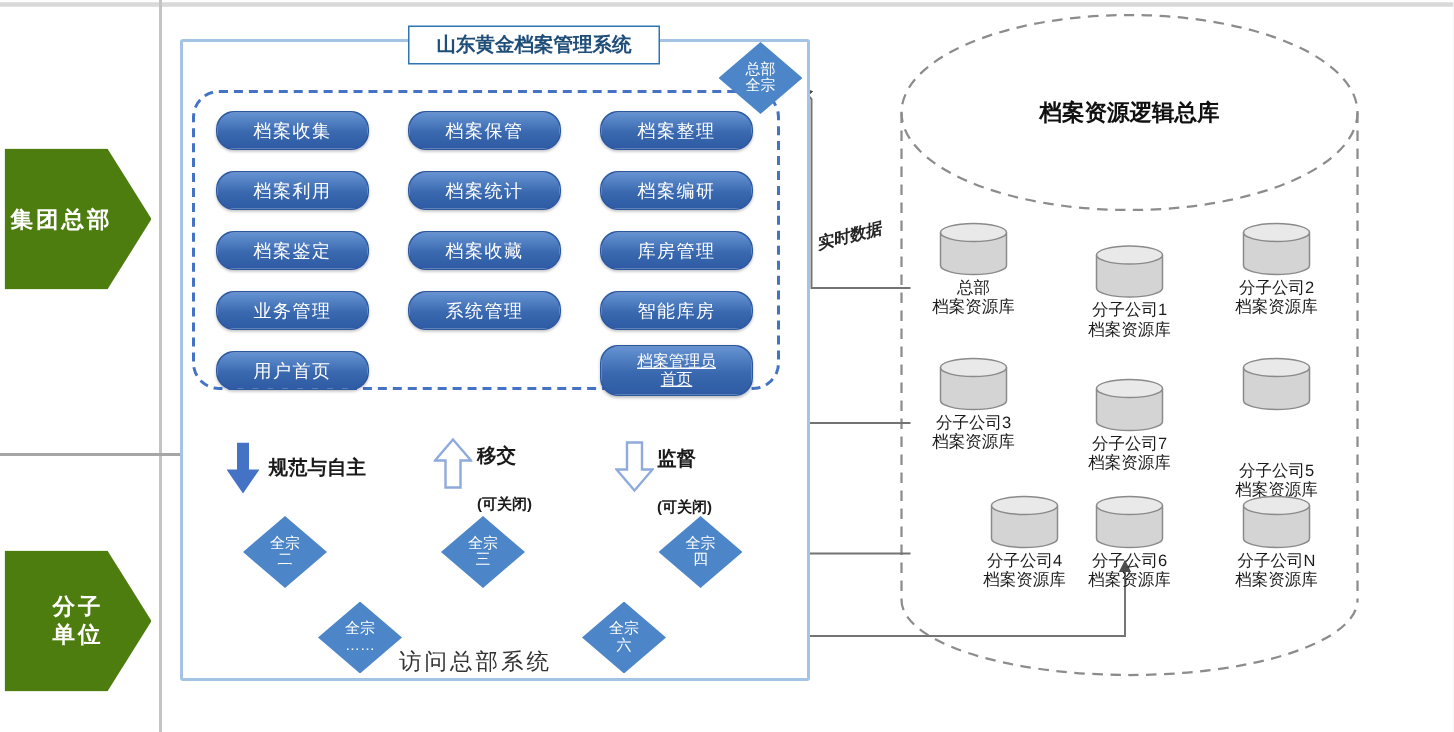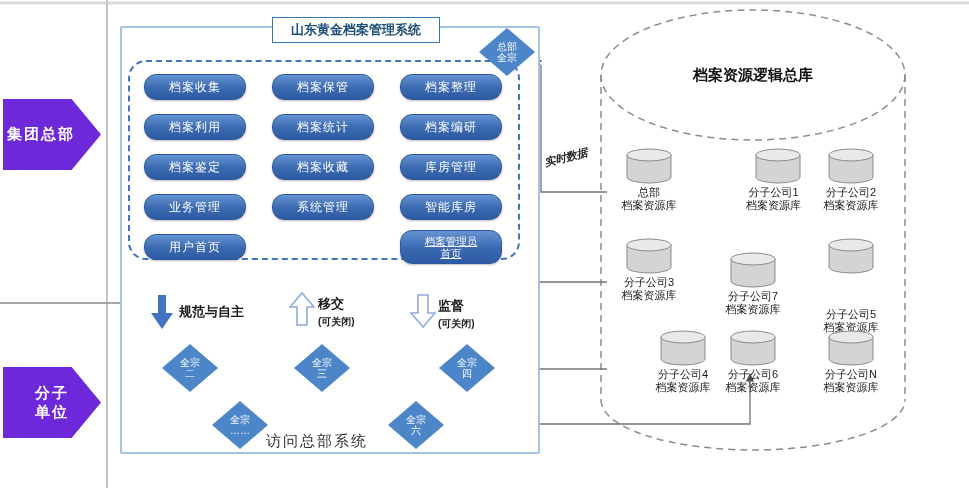--- a/index.html
+++ b/index.html
@@ -3,21 +3,21 @@
 <meta charset="utf-8">
 <style>
   html,body{margin:0;padding:0;background:#f2f2f2;}
   .canvas{position:relative;width:969px;height:488px;background:#ffffff;overflow:hidden;
     font-family:"Liberation Sans","DejaVu Sans",sans-serif;}
   .overlay{position:absolute;left:0;top:0;z-index:1;pointer-events:none;}
   .el{position:absolute;z-index:2;}
   .pre{white-space:pre-line;}
 
   
-  .side-arrow{width:98px;height:71px;background:#6d28d9;
+  .side-arrow{width:98px;height:94px;background:#4d7c0f;
     clip-path:polygon(0 0,70% 0,100% 50%,70% 100%,0 100%);
     display:flex;align-items:center;justify-content:center;
     color:#fff;font-size:15px;font-weight:700;letter-spacing:2px;padding-right:22px;box-sizing:border-box;}
 
   
   .sys-box{left:120px;top:26px;width:420px;height:428px;border:2px solid #a3c4e4;background:#fff;border-radius:2px;box-sizing:border-box;}
   .sys-title{left:330px;top:17px;transform:translateX(-50%);background:#fff;border:1.5px solid #2e75b6;
     padding:3px 18px;font-size:13px;font-weight:700;color:#1f4e79;z-index:3;white-space:nowrap;margin-left:26px;}
 
   .mod-region{left:128px;top:60px;width:392px;height:200px;border:2px dashed #4472c4;border-radius:18px;
@@ -28,21 +28,21 @@
     color:#fff;font-size:12px;display:flex;align-items:center;justify-content:center;
     letter-spacing:1px;box-shadow:0 1px 2px rgba(0,0,0,.25);text-align:center;}
   .pill-tall{height:32px;margin-top:-4px;font-size:10.5px;line-height:1.15;letter-spacing:0;text-decoration:underline;}
 
   .diamond{width:56px;height:48px;background:#4d86c8;
     clip-path:polygon(50% 0,100% 50%,50% 100%,0 50%);
     display:flex;align-items:center;justify-content:center;color:#fff;font-size:10px;
     line-height:1.15;text-align:center;}
 
   .flow-label{font-size:13px;font-weight:600;color:#1a1a1a;white-space:nowrap;}
-  .flow-note{font-size:10px;font-weight:600;color:#1a1a1a;margin-top:2px;}
+  .flow-note{font-size:10px;font-weight:600;color:#1a1a1a;margin-top:16px;}
 
   .realtime{left:544px;top:150px;transform:rotate(-14deg);font-size:11px;font-style:italic;font-weight:600;color:#262626;white-space:nowrap;}
   .access{left:266px;top:432px;font-size:15px;color:#333;letter-spacing:2px;white-space:nowrap;font-family:Liberation Serif, serif;}
 
   .repo-title{left:753px;top:66px;transform:translateX(-50%);font-size:15px;font-weight:600;color:#111;white-space:nowrap;}
   .db{width:96px;display:flex;flex-direction:column;align-items:center;}
   .db-label{font-size:11px;color:#1a1a1a;line-height:1.2;text-align:center;margin-top:2px;}
 </style>
 </head>
 <body>
@@ -146,21 +146,21 @@
   <div class="el repo-title">档案资源逻辑总库</div>
 
   <div class="el db" style="left:601px;top:148px;">
     <svg width="46" height="36" viewBox="0 0 46 36">
         <path d="M1 7 V29 A22 6 0 0 0 45 29 V7" fill="#d4d4d4" stroke="#8a8a8a"></path>
         <ellipse cx="23" cy="7" rx="22" ry="6" fill="#e9e9e9" stroke="#8a8a8a"></ellipse>
       </svg>
     <div class="db-label pre">总部
 档案资源库</div>
   </div>
-  <div class="el db" style="left:705px;top:148px;align-items:flex-end;">
+  <div class="el db" style="left:705px;top:163px;">
     <svg width="46" height="36" viewBox="0 0 46 36">
         <path d="M1 7 V29 A22 6 0 0 0 45 29 V7" fill="#d4d4d4" stroke="#8a8a8a"></path>
         <ellipse cx="23" cy="7" rx="22" ry="6" fill="#e9e9e9" stroke="#8a8a8a"></ellipse>
       </svg>
     <div class="db-label pre">分子公司1
 档案资源库</div>
   </div>
   <div class="el db" style="left:803px;top:148px;">
     <svg width="46" height="36" viewBox="0 0 46 36">
         <path d="M1 7 V29 A22 6 0 0 0 45 29 V7" fill="#d4d4d4" stroke="#8a8a8a"></path>

